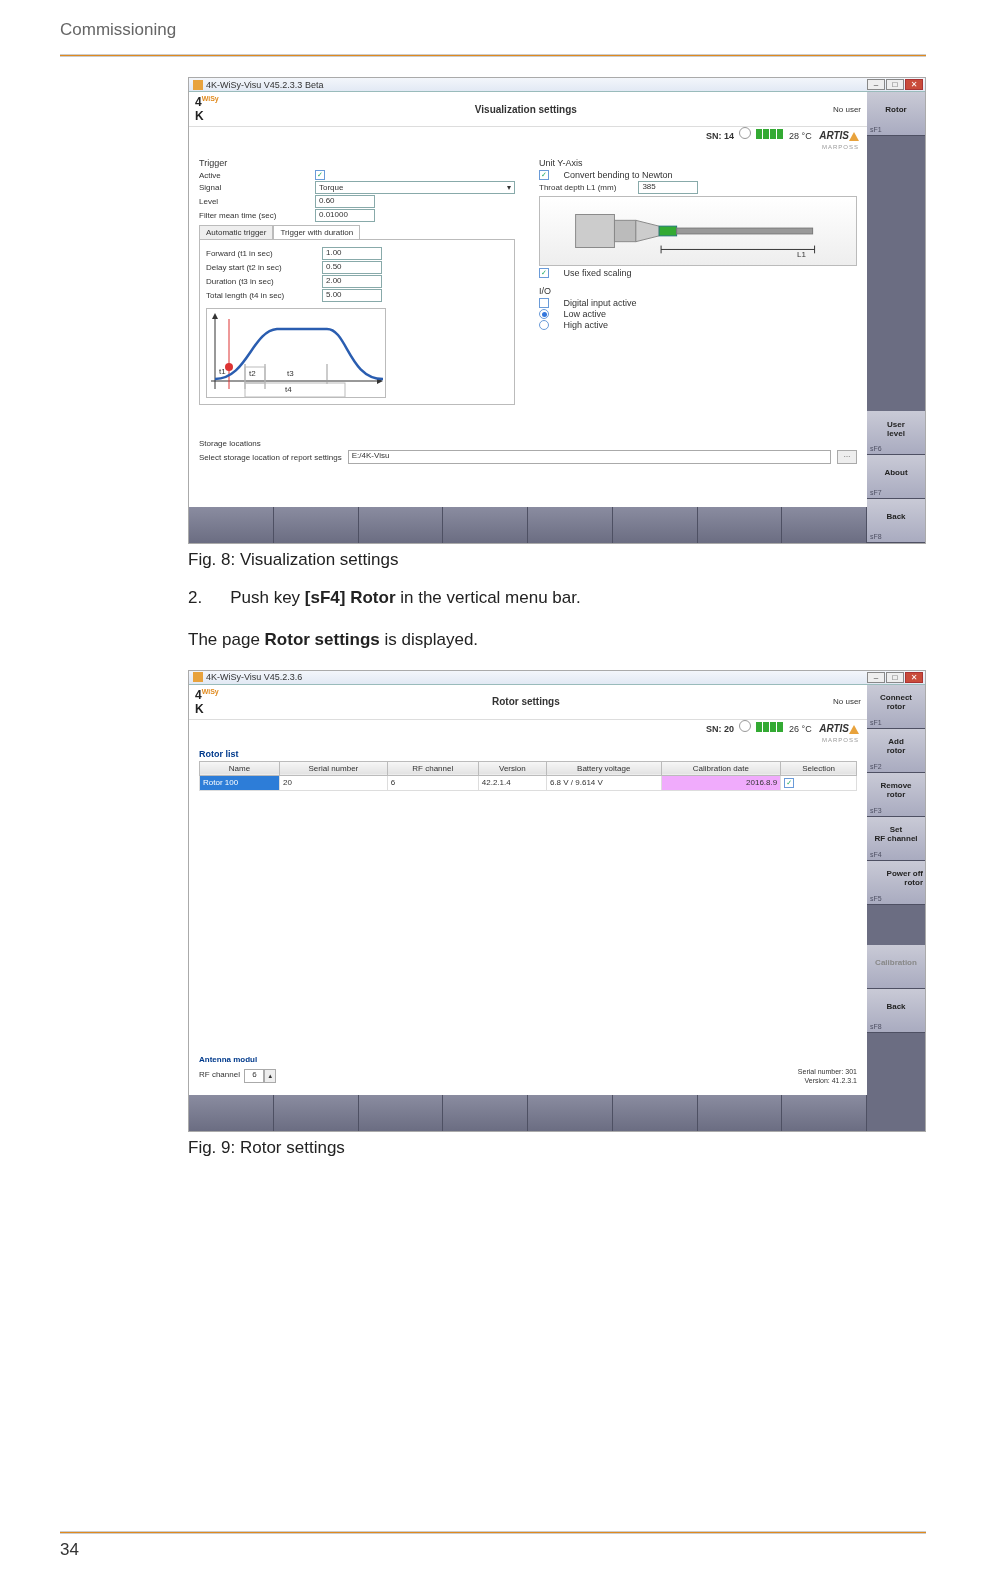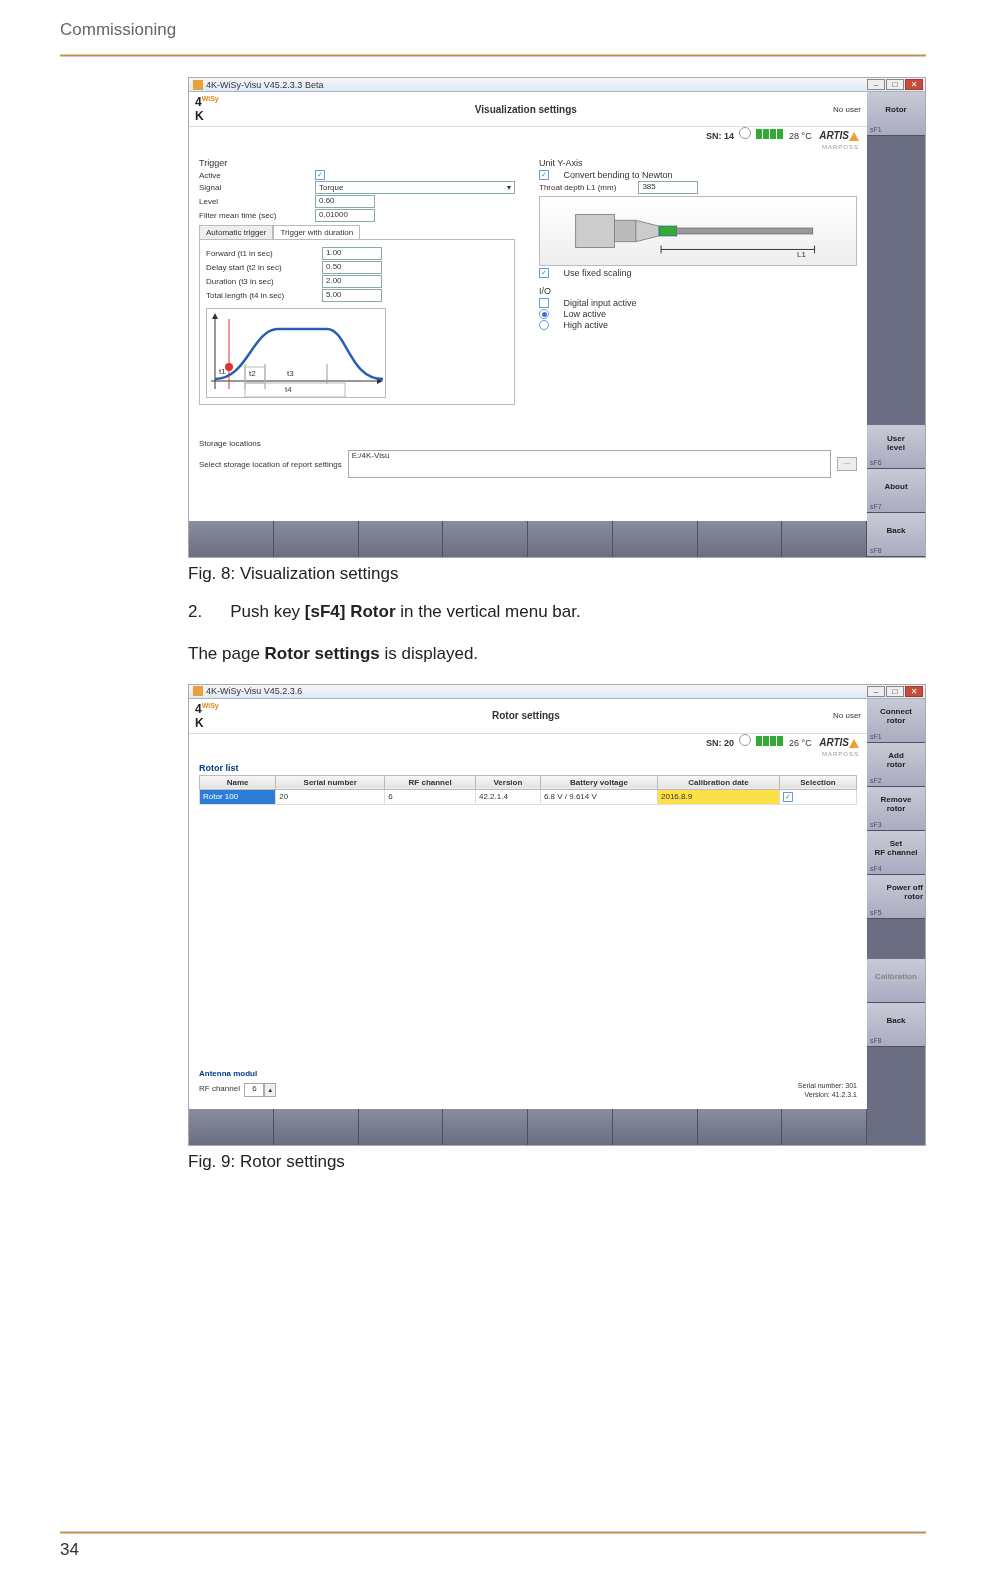--- a/index.html
+++ b/index.html
@@ -57,29 +57,29 @@
   .curve{ position:absolute; left:0; top:0;}
   .cols{ display:flex; gap:24px;}
   .col{ flex:1;}
   .col.right{ flex:1.1;}
   .spindle{ border:1px solid #bbb; height:70px; background:linear-gradient(#fff,#eee); position:relative; margin:2px 0;}
   .radio{ width:10px;height:10px;border:1px solid #6a9bd8;border-radius:50%; display:inline-flex;align-items:center;justify-content:center;}
   .radio.on::after{content:"";width:5px;height:5px;background:#37d;border-radius:50%;}
   .storage{ padding:4px 10px; font-size:8px;}
   .btmbar{ height:36px; background:#6b6d82; display:flex;}
   .btmbar .slot{ flex:1; border-right:1px solid #4e5063; background:linear-gradient(#8a8ca0,#6b6d82);}
-  .pathinp{ flex:1; border:1px solid #aaa; height:28px; background:#fff; font-size:8px; padding:0 3px;}
+  .pathinp{ flex:1; border:1px solid #aaa; height:14px; background:#fff; font-size:8px; padding:0 3px;}
   .browse{ width:20px; height:14px; border:1px solid #aaa; background:#eee; font-size:7px; text-align:center;}
 
   
   .tbl{ width:100%; border-collapse:collapse; font-size:8px;}
-  .tbl th{ background:linear-gradient(#f7f7f7,#e2e2e2); border:1px solid #bbb; padding:2px 3px; font-weight:bold;}
+  .tbl th{ background:linear-gradient(#f7f7f7,#e2e2e2); border:1px solid #bbb; padding:2px 3px; font-weight:normal;}
   .tbl td{ border:1px solid #ddd; padding:2px 3px; height:14px;}
   .tbl tr.sel td:first-child{ background:#2d7dd8; color:#fff;}
-  .tbl td.cal{ background:#fde047;}
+  .tbl td.cal{ background:#f0abfc;text-align:right;}
   .rlist-h{ font-weight:bold; font-size:9px; color:#003a8c; padding:2px 10px;}
   .bigwhite{ height:260px;}
   .ant{ padding:4px 10px; font-size:8px;}
   .ant-h{ font-weight:bold; color:#003a8c; margin-bottom:3px;}
   .stepper{ display:inline-flex; align-items:center;}
   .stepnum{ width:20px; height:14px; border:1px solid #aaa; text-align:center; font-size:8px;}
   .stepbtn{ width:12px; height:14px; border:1px solid #aaa; background:#eee; font-size:7px; display:flex;align-items:center;justify-content:center;}
   .rinfo-sm{ font-size:7px; text-align:right; line-height:1.3;}
 </style>
 </head>

